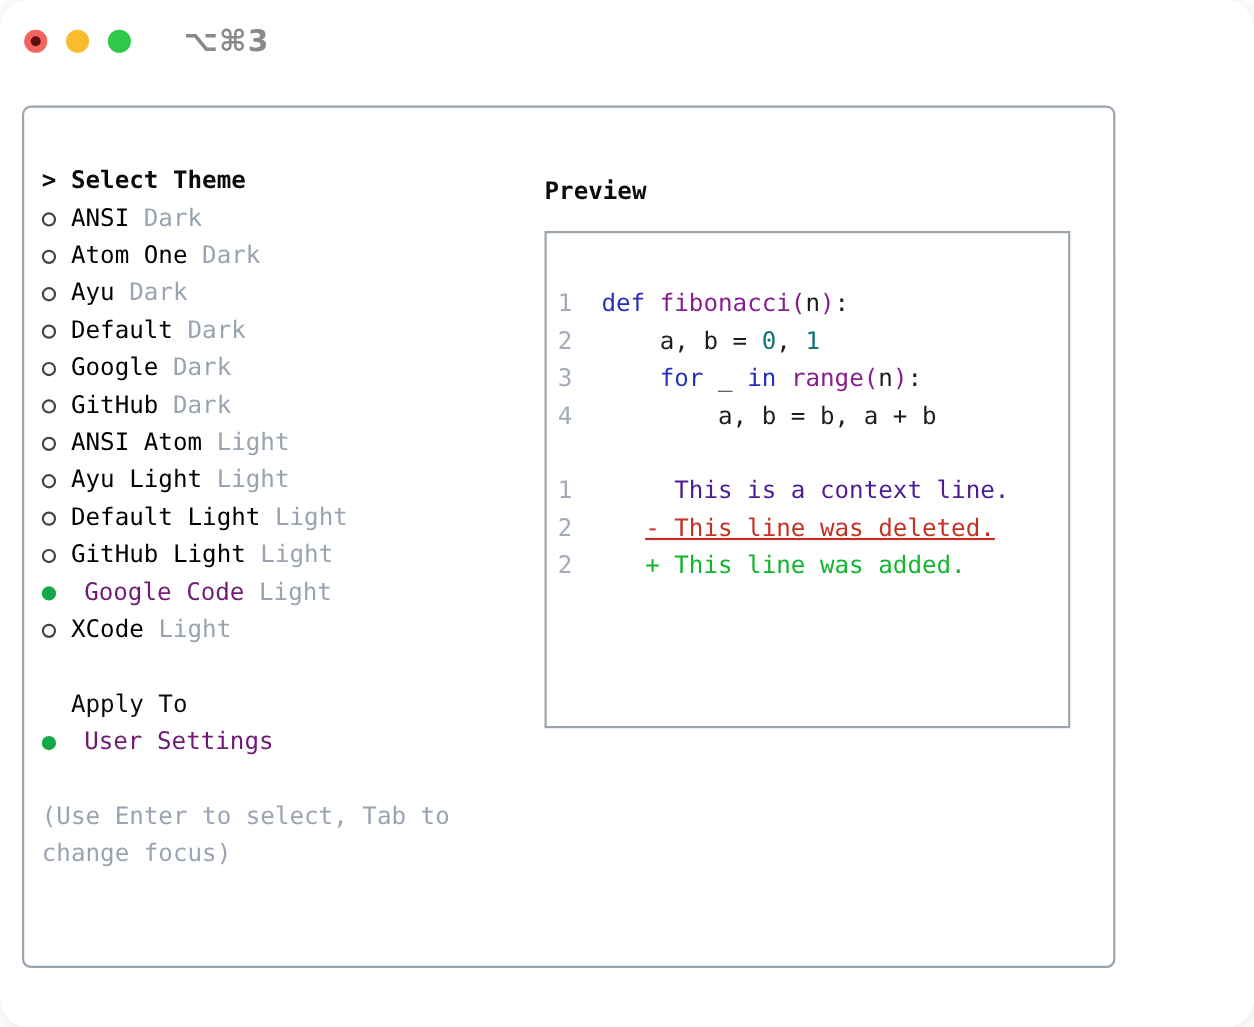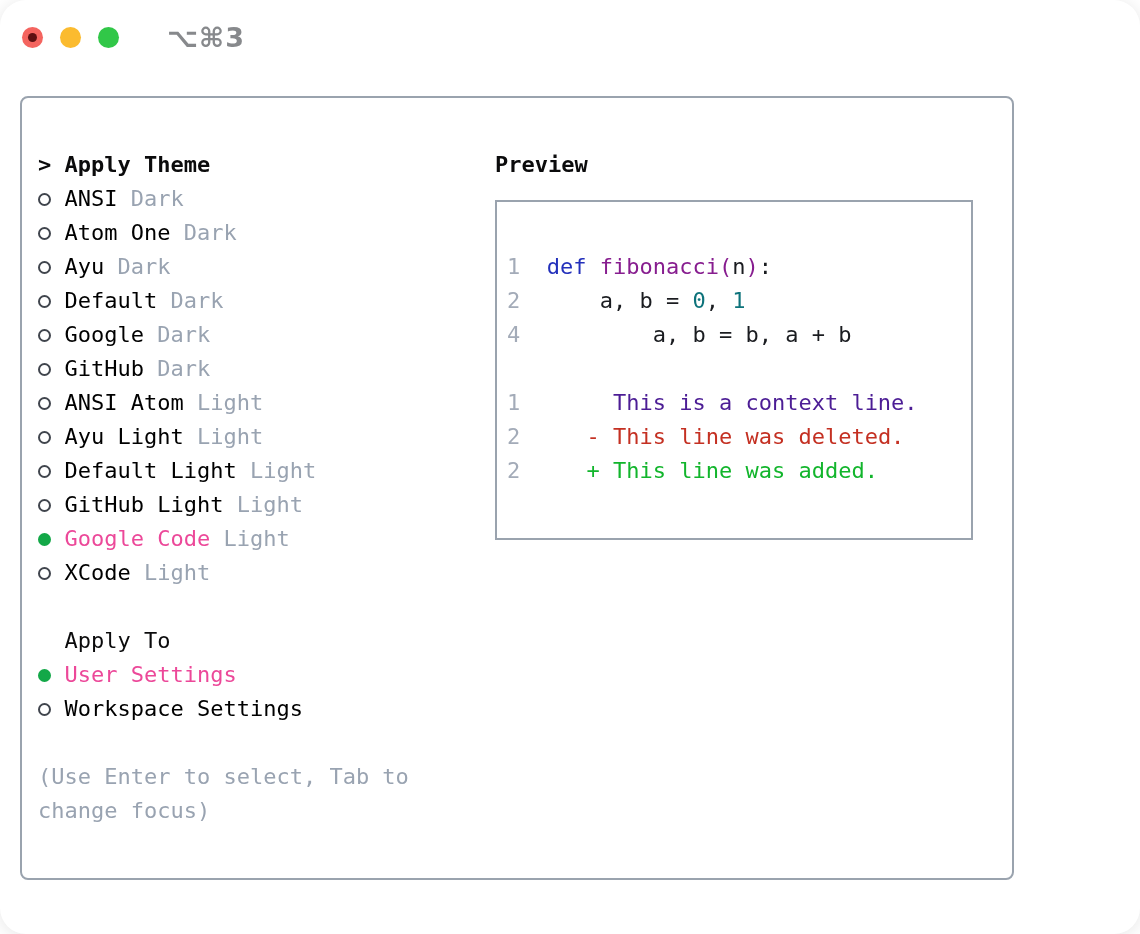--- a/index.html
+++ b/index.html
@@ -43,42 +43,42 @@
   }
   .circle{
     width:13px;height:13px;border-radius:50%;
     box-sizing:border-box;border:2px solid #40454d;background:transparent;
   }
   .circle.filled{border-color:#13a848;background:#13a848;}
   .cursor-glyph{font-weight:bold;color:#0b0b0c;}
   .row-title{font-weight:bold;color:#0b0b0c;}
   .applyto-title{color:#0b0b0c;}
   .item-name{color:#000000;}
-  .item-name.selected{color:#ec4899;}
+  .item-name.selected{color:#701a75;margin-left:12px;}
   .variant{color:#99a3b1;}
   .blank-row{height:34px;}
   .help{color:#99a3b1;white-space:pre;}
   
-  .right-col{position:absolute;left:473px;top:50px;width:500px;}
+  .right-col{position:absolute;left:473px;top:60px;width:500px;}
   .preview-title{
     height:34px;line-height:34px;font-size:22px;font-weight:bold;color:#0b0b0c;
   }
   .preview-box{
-    box-sizing:border-box;margin-top:18px;width:478px;height:340px;
+    box-sizing:border-box;margin-top:18px;width:478px;height:452px;
     border:2px solid #9aa3ae;background:#ffffff;
     padding:48px 0 0 10px;overflow:hidden;
   }
   .code-line{height:34px;line-height:34px;font-size:22px;white-space:pre;}
   .c-num{color:#a3abb8;}
   .c-kw{color:#2330bb;}
   .c-fn{color:#871d8f;}
   .c-lit{color:#0e737b;}
   .c-pl{color:#1a1c20;}
   .c-ctx{color:#4c1d95;}
-  .c-del{color:#c43022;}
+  .c-del{color:#c43022;text-decoration:underline;}
   .c-add{color:#12b52c;}
 </style>
 </head>
 <body>
 
 <div class="window">
 
   <div class="titlebar">
     <span class="dot red">
       <span class="inner-dot"></span>
@@ -86,21 +86,21 @@
     <span class="dot yellow"></span>
     <span class="dot green"></span>
     <span class="shortcut">⌥⌘3</span>
   </div>
 
   <div class="panel">
 
     <div class="left-col">
       <div class="t-row">
         <span class="marker"><span class="cursor-glyph">&gt;</span></span>
-        <span class="row-title">Apply Theme</span>
+        <span class="row-title">Select Theme</span>
       </div>
       <div id="theme-items">
           <div class="t-row"><span class="marker"><span class="circle"></span></span><span class="item-name">ANSI</span><span class="variant"> Dark</span></div>
           <div class="t-row"><span class="marker"><span class="circle"></span></span><span class="item-name">Atom One</span><span class="variant"> Dark</span></div>
           <div class="t-row"><span class="marker"><span class="circle"></span></span><span class="item-name">Ayu</span><span class="variant"> Dark</span></div>
           <div class="t-row"><span class="marker"><span class="circle"></span></span><span class="item-name">Default</span><span class="variant"> Dark</span></div>
           <div class="t-row"><span class="marker"><span class="circle"></span></span><span class="item-name">Google</span><span class="variant"> Dark</span></div>
           <div class="t-row"><span class="marker"><span class="circle"></span></span><span class="item-name">GitHub</span><span class="variant"> Dark</span></div>
           <div class="t-row"><span class="marker"><span class="circle"></span></span><span class="item-name">ANSI Atom</span><span class="variant"> Light</span></div>
           <div class="t-row"><span class="marker"><span class="circle"></span></span><span class="item-name">Ayu Light</span><span class="variant"> Light</span></div>
@@ -109,34 +109,34 @@
           <div class="t-row"><span class="marker"><span class="circle filled"></span></span><span class="item-name selected">Google Code</span><span class="variant"> Light</span></div>
           <div class="t-row"><span class="marker"><span class="circle"></span></span><span class="item-name">XCode</span><span class="variant"> Light</span></div>
         </div>
       <div class="blank-row"></div>
       <div class="t-row">
         <span class="marker"></span>
         <span class="applyto-title">Apply To</span>
       </div>
       <div id="apply-items">
           <div class="t-row"><span class="marker"><span class="circle filled"></span></span><span class="item-name selected">User Settings</span></div>
-          <div class="t-row"><span class="marker"><span class="circle"></span></span><span class="item-name">Workspace Settings</span></div>
         </div>
       <div class="blank-row"></div>
       <div id="help-text">
           <div class="t-row help">(Use Enter to select, Tab to</div>
           <div class="t-row help">change focus)</div>
         </div>
     </div>
 
     <div class="right-col">
       <div class="preview-title">Preview</div>
       <div class="preview-box" id="preview-box">
           <div class="code-line"><span class="c-num">1</span><span class="c-pl">  </span><span class="c-kw">def</span><span class="c-pl"> </span><span class="c-fn">fibonacci(</span><span class="c-pl">n</span><span class="c-fn">)</span><span class="c-pl">:</span></div>
           <div class="code-line"><span class="c-num">2</span><span class="c-pl">      a, b = </span><span class="c-lit">0</span><span class="c-pl">, </span><span class="c-lit">1</span></div>
+          <div class="code-line"><span class="c-num">3</span><span class="c-pl">      </span><span class="c-kw">for</span><span class="c-pl"> _ </span><span class="c-kw">in</span><span class="c-pl"> </span><span class="c-fn">range(</span><span class="c-pl">n</span><span class="c-fn">)</span><span class="c-pl">:</span></div>
           <div class="code-line"><span class="c-num">4</span><span class="c-pl">          a, b = b, a + b</span></div>
           <div class="code-line"></div>
           <div class="code-line"><span class="c-num">1</span><span class="c-pl">       </span><span class="c-ctx">This is a context line.</span></div>
           <div class="code-line"><span class="c-num">2</span><span class="c-pl">     </span><span class="c-del">- This line was deleted.</span></div>
           <div class="code-line"><span class="c-num">2</span><span class="c-pl">     </span><span class="c-add">+ This line was added.</span></div>
         </div>
     </div>
 
   </div>
 </div>

